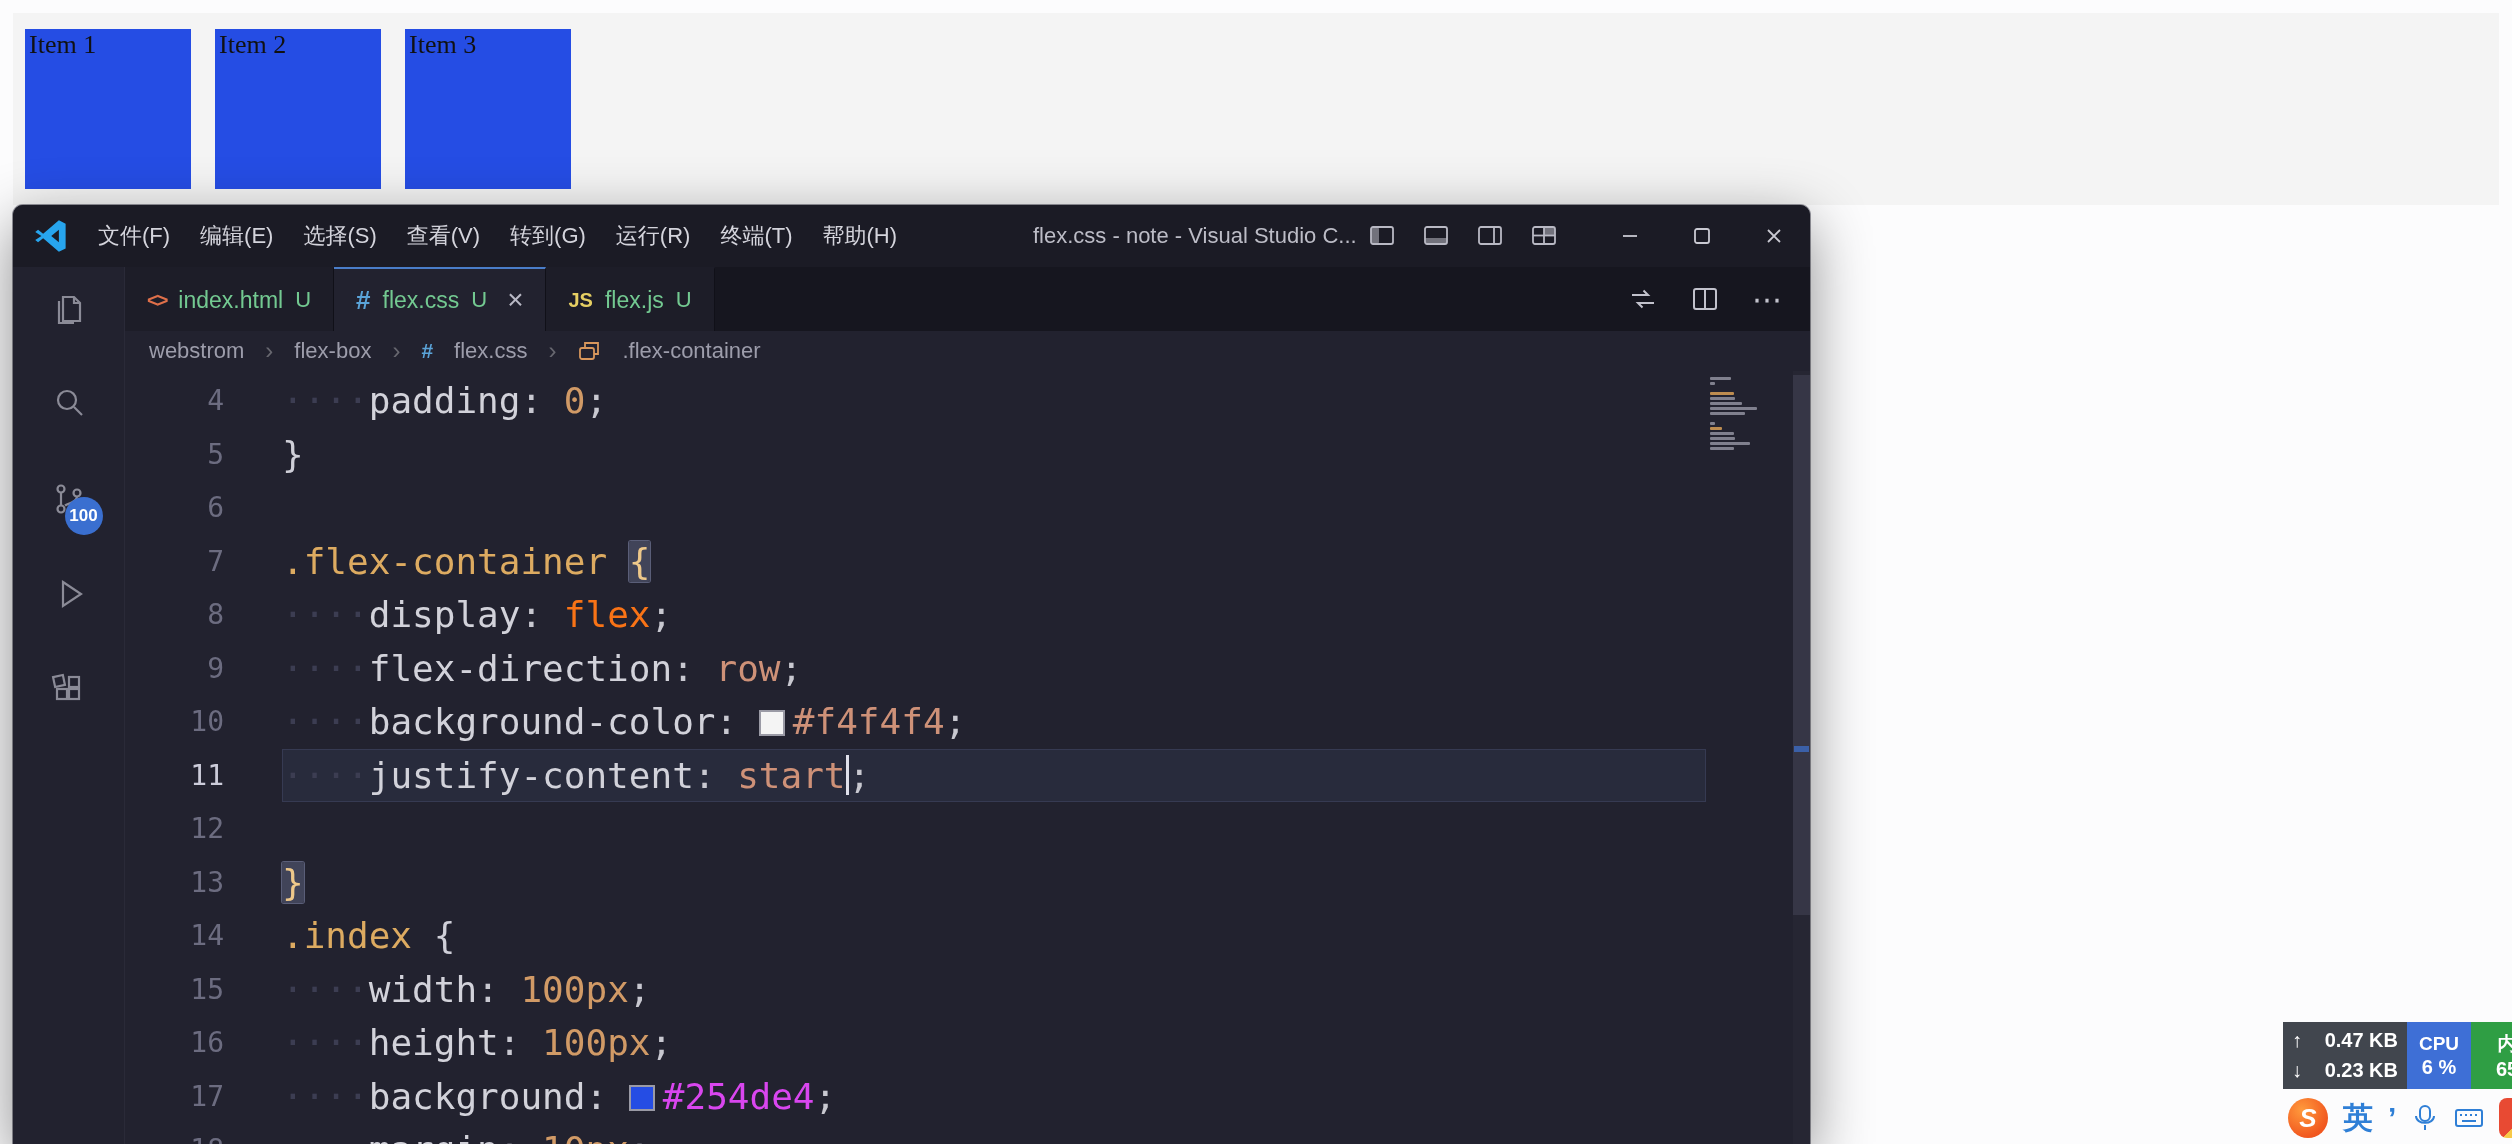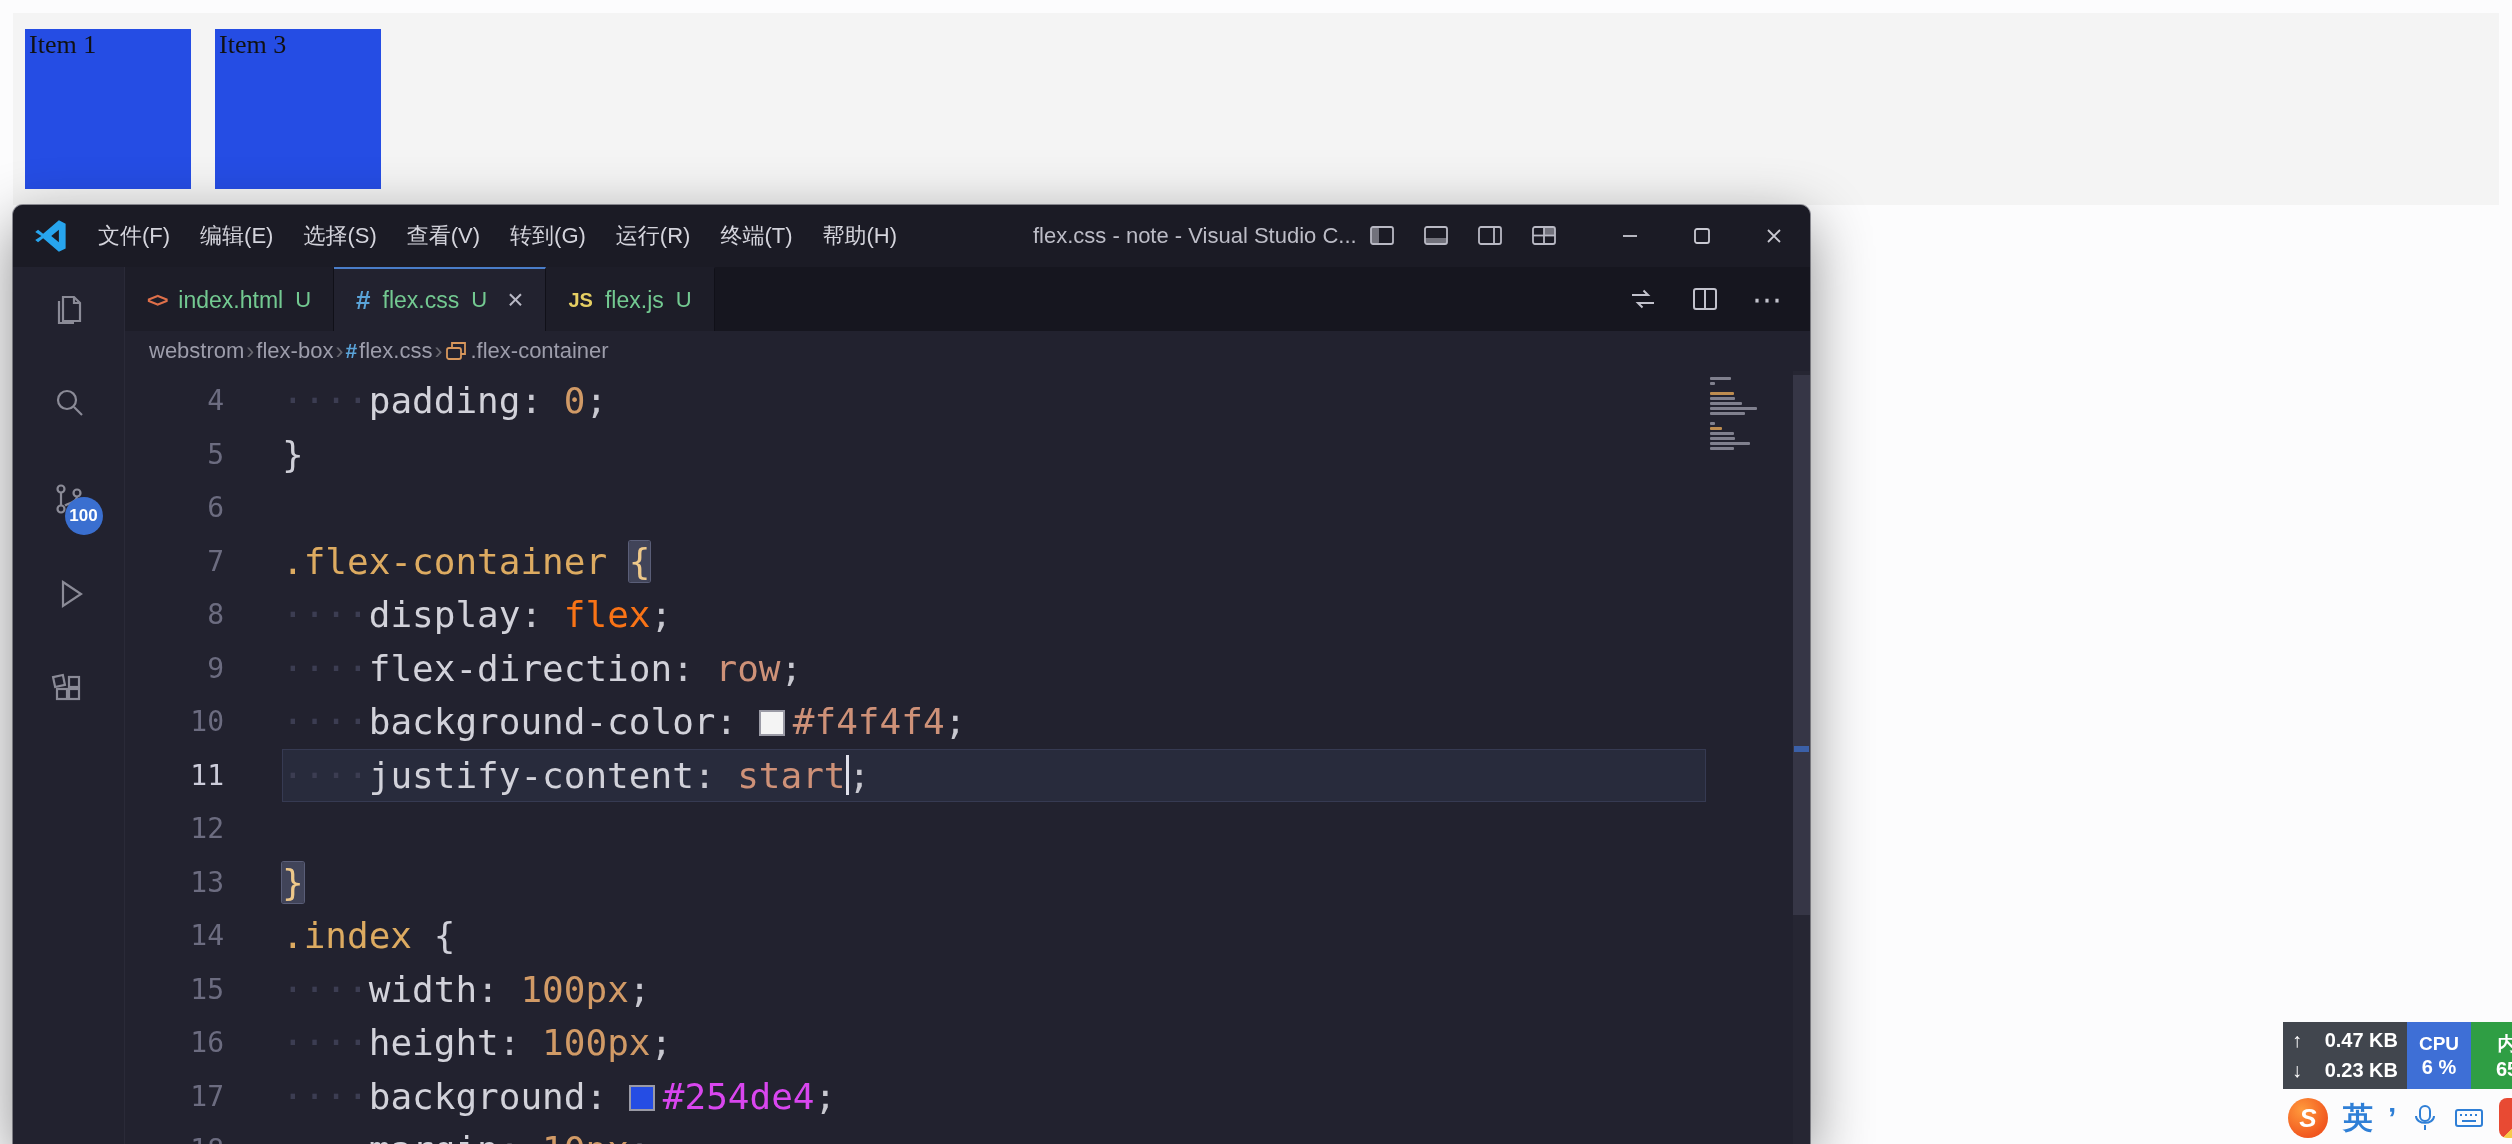--- a/index.html
+++ b/index.html
@@ -46,21 +46,21 @@
   .ticon-html { color:#e0704a; font-weight:700; font-size:20px; letter-spacing:-2px; }
   .ticon-css  { color:#5aa3d8; font-weight:700; font-size:26px; }
   .ticon-js   { color:#e6cf63; font-weight:700; font-size:20px; }
   .tab .u { font-size:22px; }
   .tab .close { color:#b9b9c5; font-size:28px; margin-left:8px; line-height:1; }
   .tab-actions { position:absolute; right:26px; top:0; height:64px; display:flex;
                  align-items:center; gap:32px; color:#c2c2cc; }
   .more-dots { font-size:30px; letter-spacing:2px; color:#c2c2cc; }
 
   .breadcrumb { height:40px; flex:none; display:flex; align-items:center; padding-left:24px;
-                font-size:22px; color:#9d9dab; gap:2px; background:#22222f; }
+                font-size:22px; color:#9d9dab; gap:21px; background:#22222f; }
   .bc-sep { color:#67676f; font-size:24px; }
   .bc-hash { color:#5aa3d8; font-weight:700; font-size:21px; }
 
   .editor { position:relative; flex:1; background:#22222f; overflow:hidden; }
   #code-lines { position:absolute; left:0; top:3px; right:104px; }
   .crow { display:flex; height:53.5px; font-family:"DejaVu Sans Mono",monospace; }
   .gut { width:157px; flex:none; text-align:right; padding-right:58px;
          font-size:28px; line-height:53.5px; color:#6c6c80; }
   .crow.cur .gut { color:#ccccda; }
   .ctext { flex:1; white-space:pre; font-size:36px; line-height:53.5px; }
@@ -101,20 +101,21 @@
              background:linear-gradient(135deg,#e84a33 55%, #f7c948 55%); }
   svg { display:block; }
 </style>
 </head>
 <body>
 
 <div class="screen">
 
   <div class="preview-strip" id="preview-strip" style="background: rgb(244, 244, 244);">
     <div class="fitem" style="background: rgb(37, 77, 228);"><span>Item 1</span></div>
+    <div class="fitem" style="background: rgb(37, 77, 228);"><span>Item 2</span></div>
     <div class="fitem" style="background: rgb(37, 77, 228);"><span>Item 3</span></div>
   </div>
 
   <div class="vsw">
 
     <div class="titlebar">
       <svg class="vslogo" viewBox="0 0 32 32">
         <path fill="#27a5ee" d="M23 2 L29 5 V27 L23 30 L9 18 L4.5 21.5 L2 19.5 L7.5 16 L2 12.5 L4.5 10.5 L9 14 Z"></path>
         <path fill="#1b1b25" d="M23 10.5 L16.2 16 L23 21.5 Z"></path>
       </svg>

